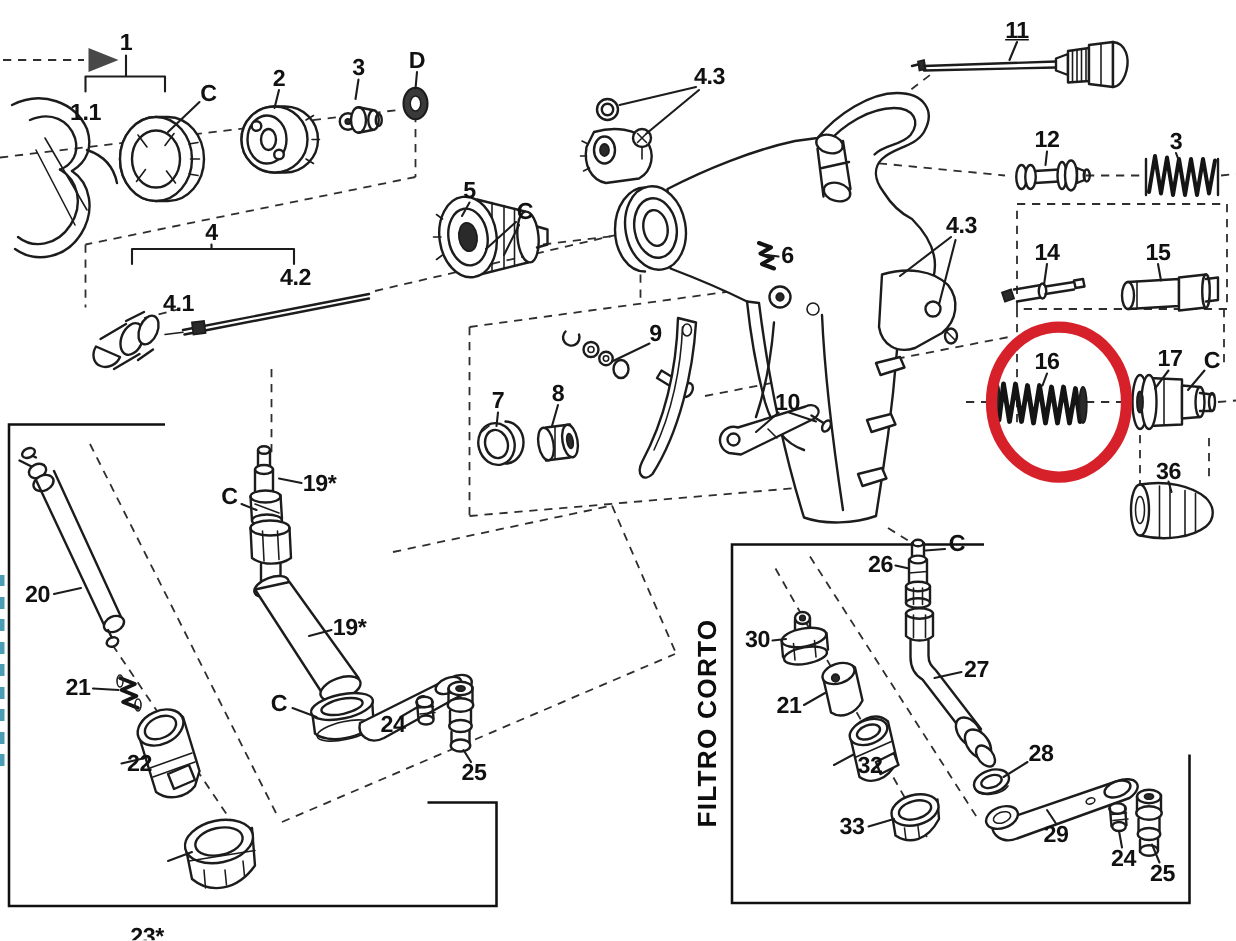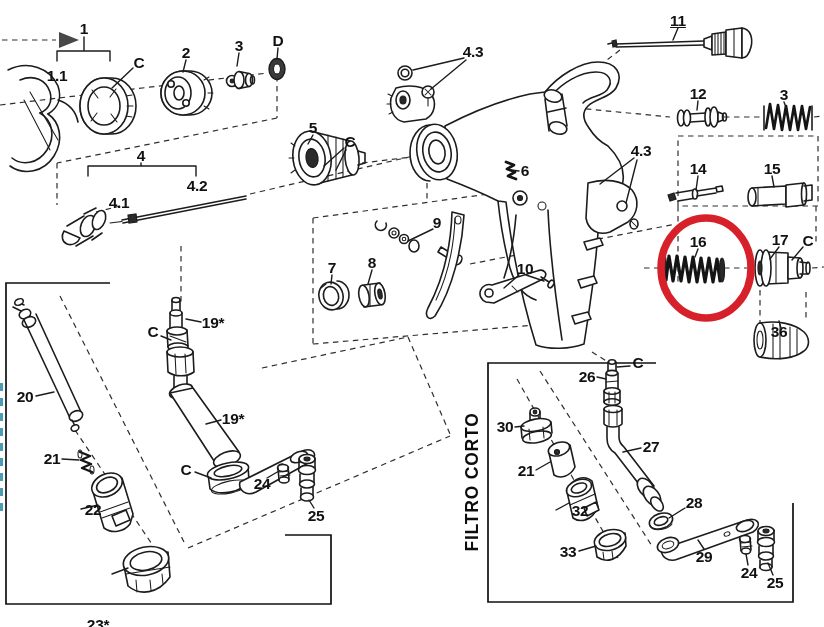--- a/index.html
+++ b/index.html
@@ -518,21 +518,21 @@
       <div class="part-label" style="left: 525px; top: 269px;">10</div>
       <div class="part-label" style="left: 678px; top: 21px; text-decoration: underline;">11</div>
       <div class="part-label" style="left: 698px; top: 94px;">12</div>
       <div class="part-label" style="left: 784px; top: 95px;">3</div>
       <div class="part-label" style="left: 641px; top: 151px;">4.3</div>
       <div class="part-label" style="left: 698px; top: 169px;">14</div>
       <div class="part-label" style="left: 772px; top: 169px;">15</div>
       <div class="part-label" style="left: 698px; top: 242px;">16</div>
       <div class="part-label" style="left: 780px; top: 240px;">17</div>
       <div class="part-label" style="left: 808px; top: 241px;">C</div>
-      <div class="part-label" style="left: 779px; top: 332px;">36</div>
+      <div class="part-label" style="left: 779px; top: 315px;">36</div>
       <div class="part-label" style="left: 153px; top: 332px;">C</div>
       <div class="part-label" style="left: 213px; top: 323px;">19*</div>
       <div class="part-label" style="left: 233px; top: 419px;">19*</div>
       <div class="part-label" style="left: 186px; top: 470px;">C</div>
       <div class="part-label" style="left: 262px; top: 484px;">24</div>
       <div class="part-label" style="left: 316px; top: 516px;">25</div>
       <div class="part-label" style="left: 25px; top: 397px;">20</div>
       <div class="part-label" style="left: 52px; top: 459px;">21</div>
       <div class="part-label" style="left: 69px; top: 510px; margin-left: 24px;">22</div>
       <div class="part-label" style="left: 98px; top: 577px; margin-top: 48px;">23*</div>

